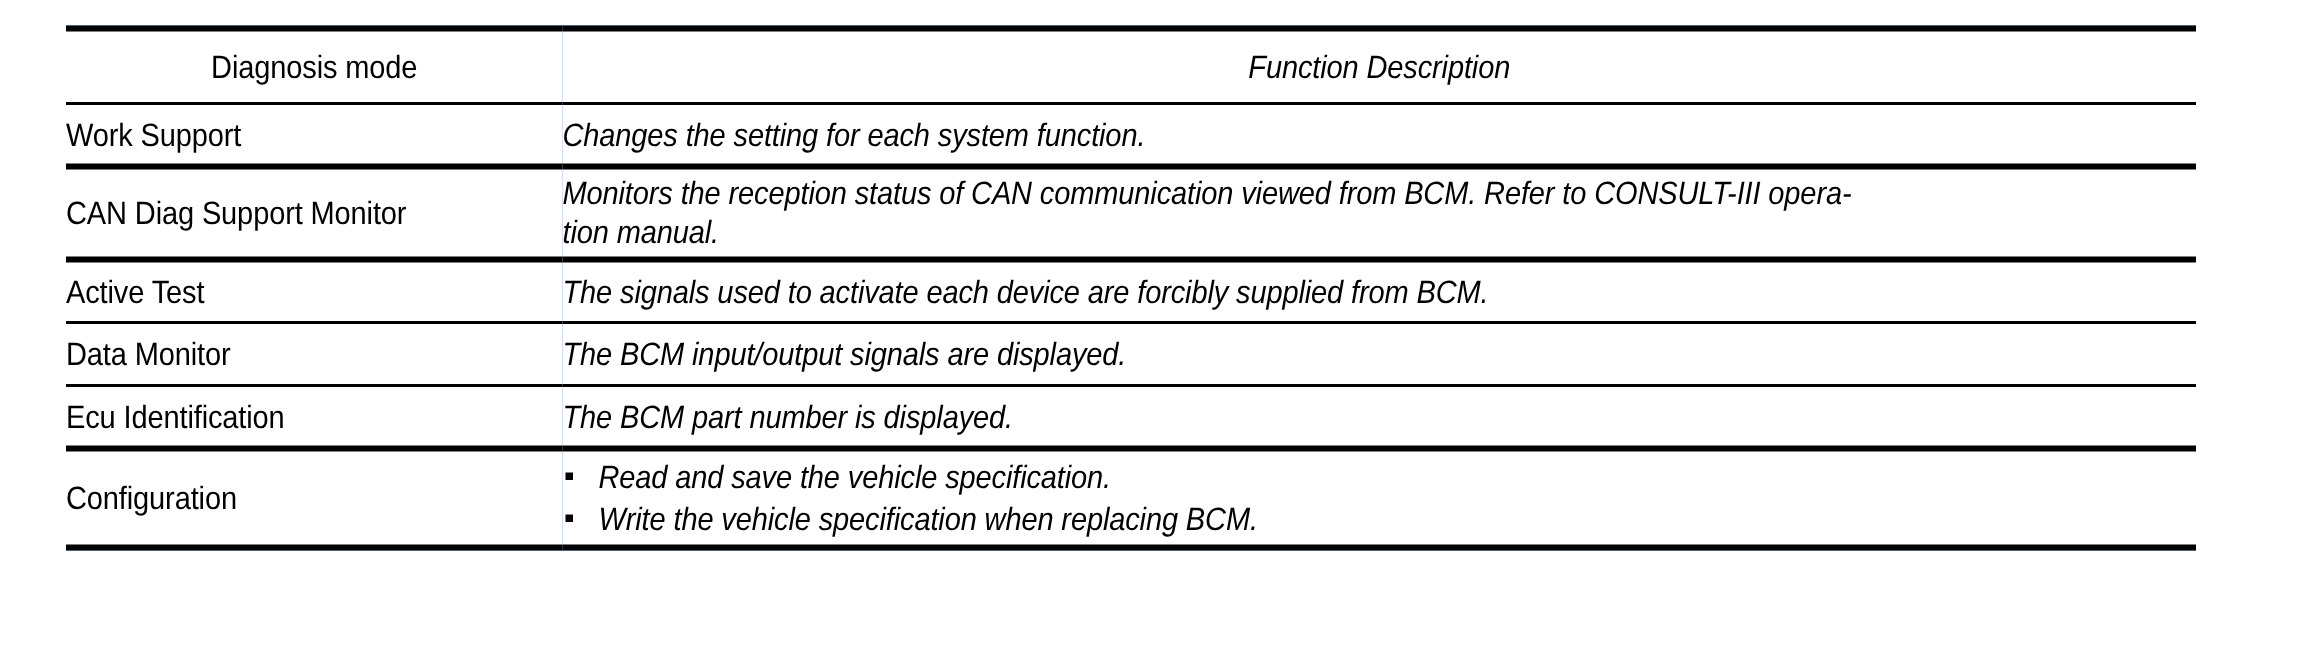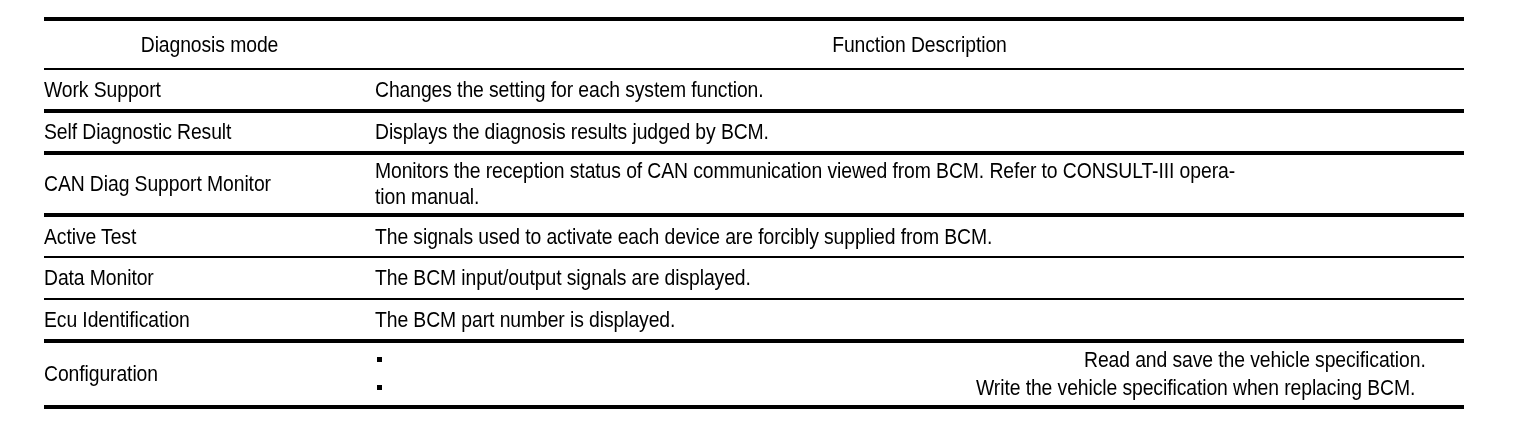--- a/index.html
+++ b/index.html
@@ -41,20 +41,21 @@
     vertical-align: middle;
     padding: 0;
     border: 0;
     background: #ffffff;
   }
 
   
   .cell-desc {
     border-left: 2px solid #000000;
     padding: 0 0 0 20px;
+    font-style: italic;
   }
   .cell-mode {
     padding: 0 0 0 21px;
   }
 
   
   tr.rule-thick-top > td { border-top: 4px solid #000000; }
   tr.rule-thin-top  > td { border-top: 2px solid #000000; margin-left: 12px; }
   tr.rule-thick-bot > td { border-bottom: 4px solid #000000; }
 
@@ -85,21 +86,20 @@
     list-style: none;
     margin: 0;
     padding: 0;
   }
   .bullets li {
     position: relative;
     padding-left: 24px;
     font-size: 21.5px;
     line-height: 28px;
     letter-spacing: -0.1px;
-    text-align: right;
   }
   .bullets li .bl-txt {
     display: inline-block;
     transform: scaleX(0.9);
     transform-origin: left center;
   }
   .bullet-dot {
     position: absolute;
     left: 2px;
     top: 11px;
@@ -131,28 +131,20 @@
 
       <tr class="r-norm rule-thin-top">
         <td class="cell-mode">
           <div class="txt">Work Support</div>
         </td>
         <td class="cell-desc">
           <div class="txt">Changes the setting for each system function.</div>
         </td>
       </tr>
 
-      <tr class="r-norm rule-thick-top">
-        <td class="cell-mode">
-          <div class="txt">Self Diagnostic Result</div>
-        </td>
-        <td class="cell-desc">
-          <div class="txt">Displays the diagnosis results judged by BCM.</div>
-        </td>
-      </tr>
 
       <tr class="r-tall rule-thick-top">
         <td class="cell-mode">
           <div class="txt">CAN Diag Support Monitor</div>
         </td>
         <td class="cell-desc">
           <div class="txt">Monitors the reception status of CAN communication viewed from BCM. Refer to CONSULT-III opera-
 tion manual.</div>
         </td>
       </tr>

